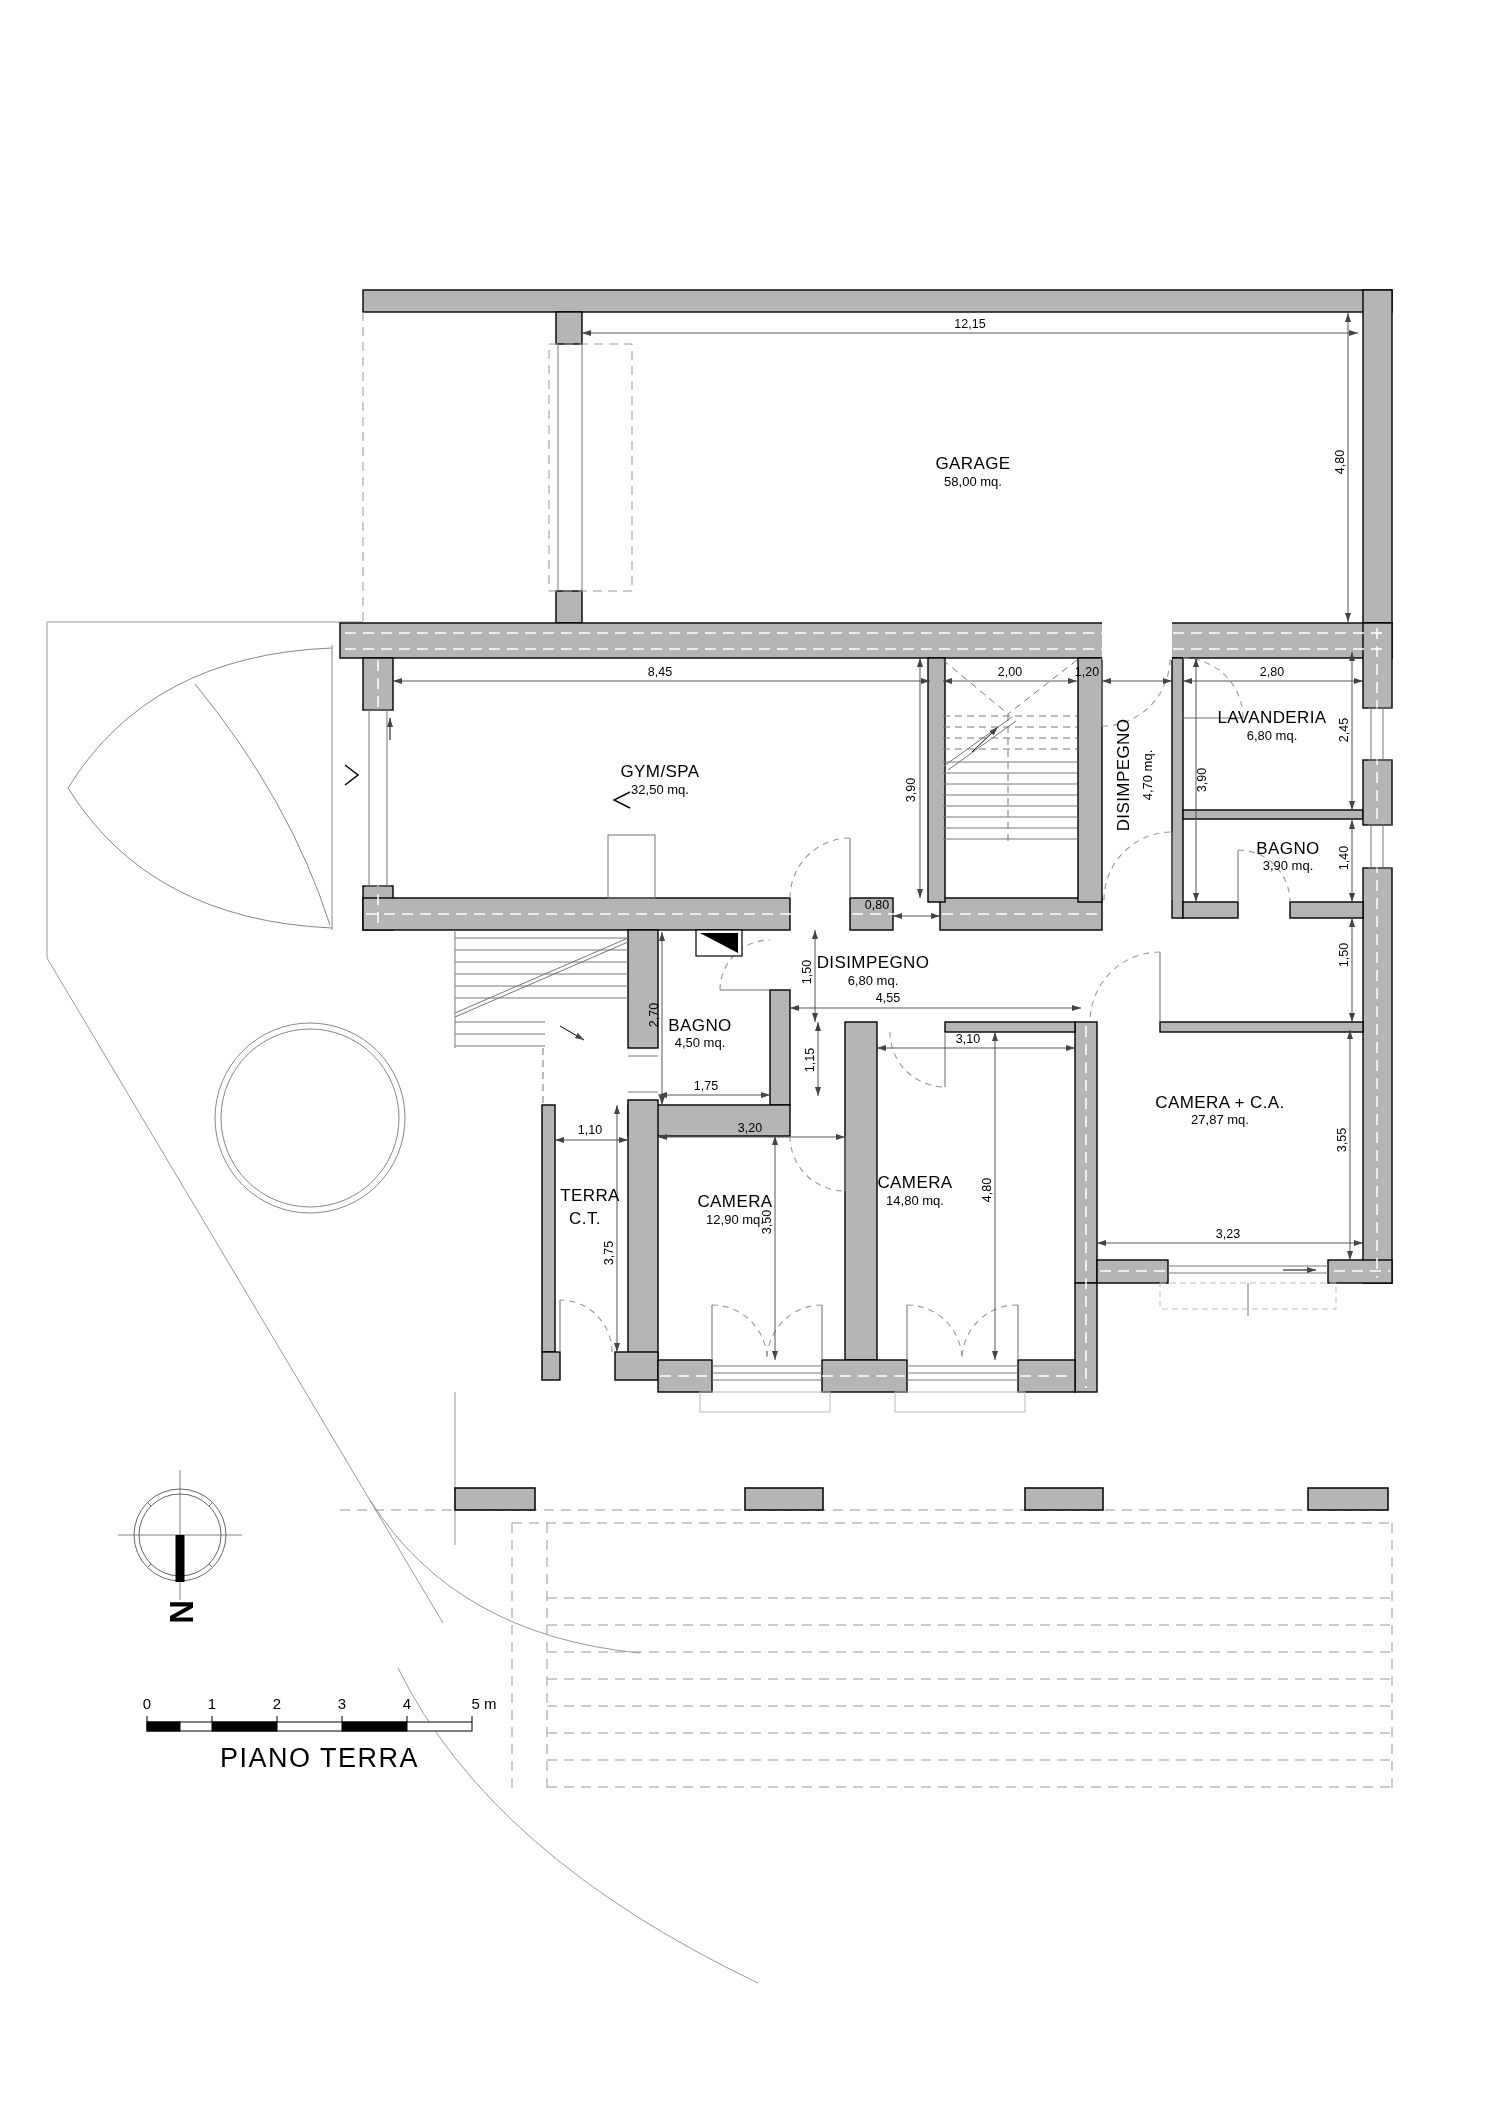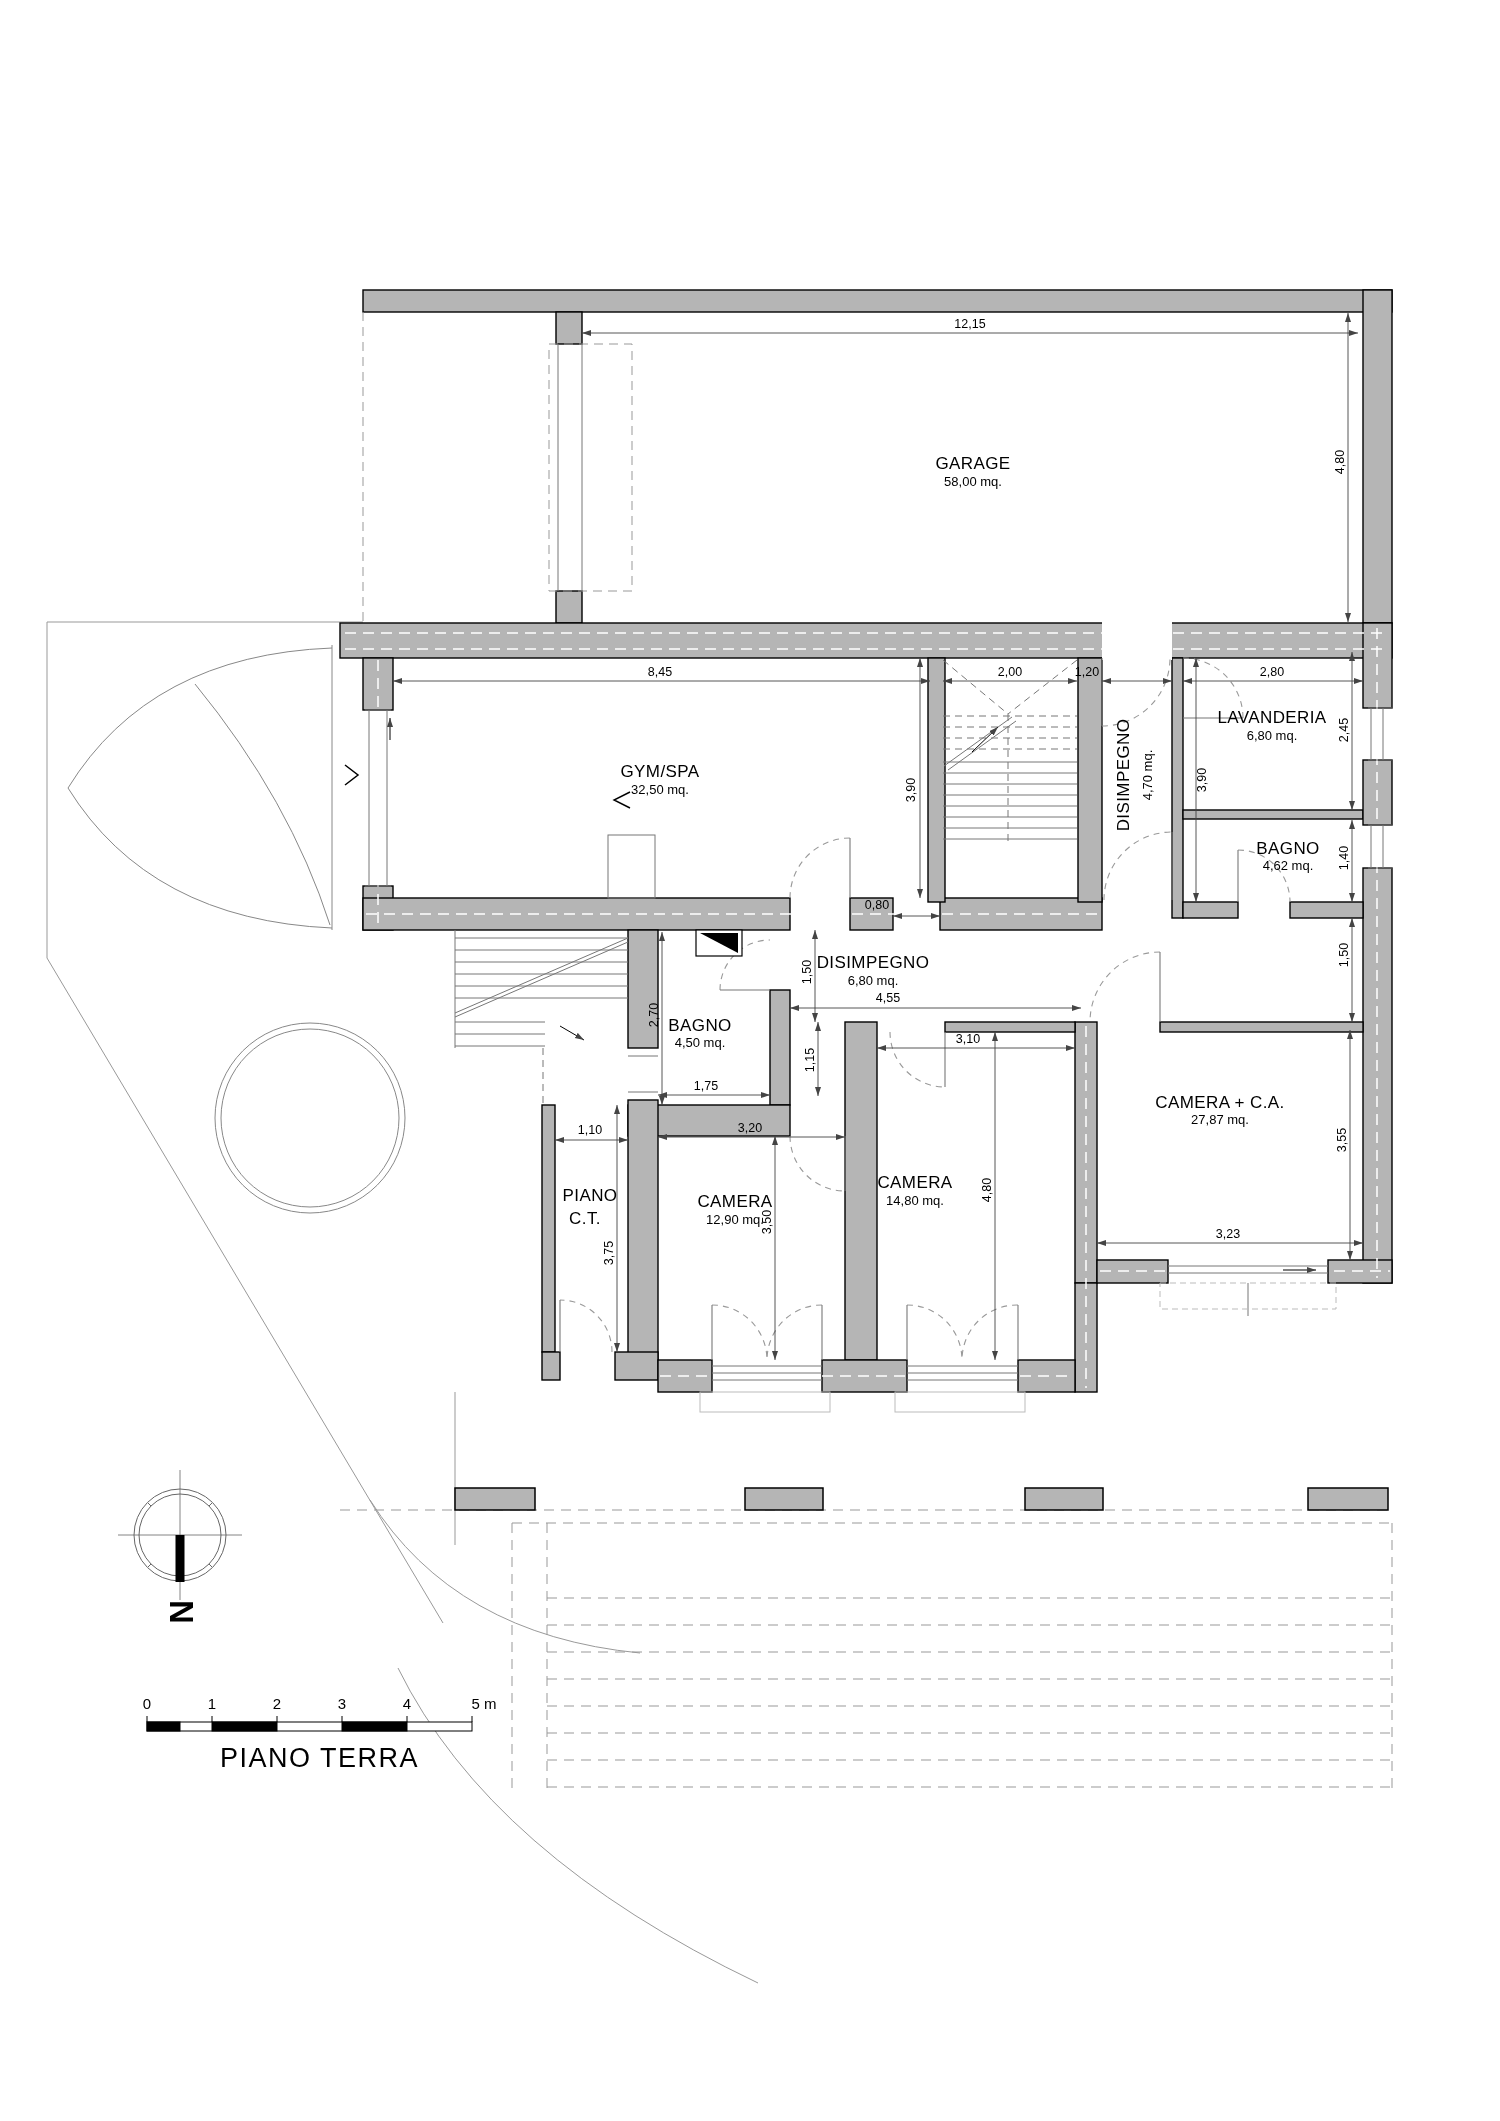--- a/index.html
+++ b/index.html
@@ -316,32 +316,32 @@
 
 <div class="lbl room-name" style="left:973px;top:464px">GARAGE</div>
 <div class="lbl room-area" style="left:973px;top:482px">58,00 mq.</div>
 <div class="lbl room-name" style="left:660px;top:772px">GYM/SPA</div>
 <div class="lbl room-area" style="left:660px;top:790px">32,50 mq.</div>
 <div class="lbl room-name" style="left:1272px;top:718px">LAVANDERIA</div>
 <div class="lbl room-area" style="left:1272px;top:736px">6,80 mq.</div>
 <div class="lbl room-name v" style="left:1124px;top:775px">DISIMPEGNO</div>
 <div class="lbl room-area v" style="left:1148px;top:775px">4,70 mq.</div>
 <div class="lbl room-name" style="left:1288px;top:849px">BAGNO</div>
-<div class="lbl room-area" style="left:1288px;top:866px">4,62 mq.</div>
+<div class="lbl room-area" style="left:1288px;top:866px">3,90 mq.</div>
 <div class="lbl room-name" style="left:873px;top:963px">DISIMPEGNO</div>
 <div class="lbl room-area" style="left:873px;top:981px">6,80 mq.</div>
 <div class="lbl room-name" style="left:700px;top:1026px">BAGNO</div>
 <div class="lbl room-area" style="left:700px;top:1043px">4,50 mq.</div>
 <div class="lbl room-name" style="left:1220px;top:1103px">CAMERA + C.A.</div>
 <div class="lbl room-area" style="left:1220px;top:1120px">27,87 mq.</div>
 <div class="lbl room-name" style="left:915px;top:1183px">CAMERA</div>
 <div class="lbl room-area" style="left:915px;top:1201px">14,80 mq.</div>
 <div class="lbl room-name" style="left:735px;top:1202px">CAMERA</div>
 <div class="lbl room-area" style="left:735px;top:1220px">12,90 mq.</div>
-<div class="lbl room-name" style="left:590px;top:1196px">PIANO</div>
+<div class="lbl room-name" style="left:590px;top:1196px">TERRA</div>
 <div class="lbl room-name" style="left:585px;top:1219px">C.T.</div>
 
 <div class="lbl dim" style="left:970px;top:325px">12,15</div>
 <div class="lbl dim v" style="left:1341px;top:462px">4,80</div>
 <div class="lbl dim" style="left:660px;top:673px">8,45</div>
 <div class="lbl dim" style="left:1010px;top:673px">2,00</div>
 <div class="lbl dim" style="left:1087px;top:673px">1,20</div>
 <div class="lbl dim" style="left:1272px;top:673px">2,80</div>
 <div class="lbl dim v" style="left:912px;top:790px">3,90</div>
 <div class="lbl dim v" style="left:1203px;top:780px">3,90</div>

